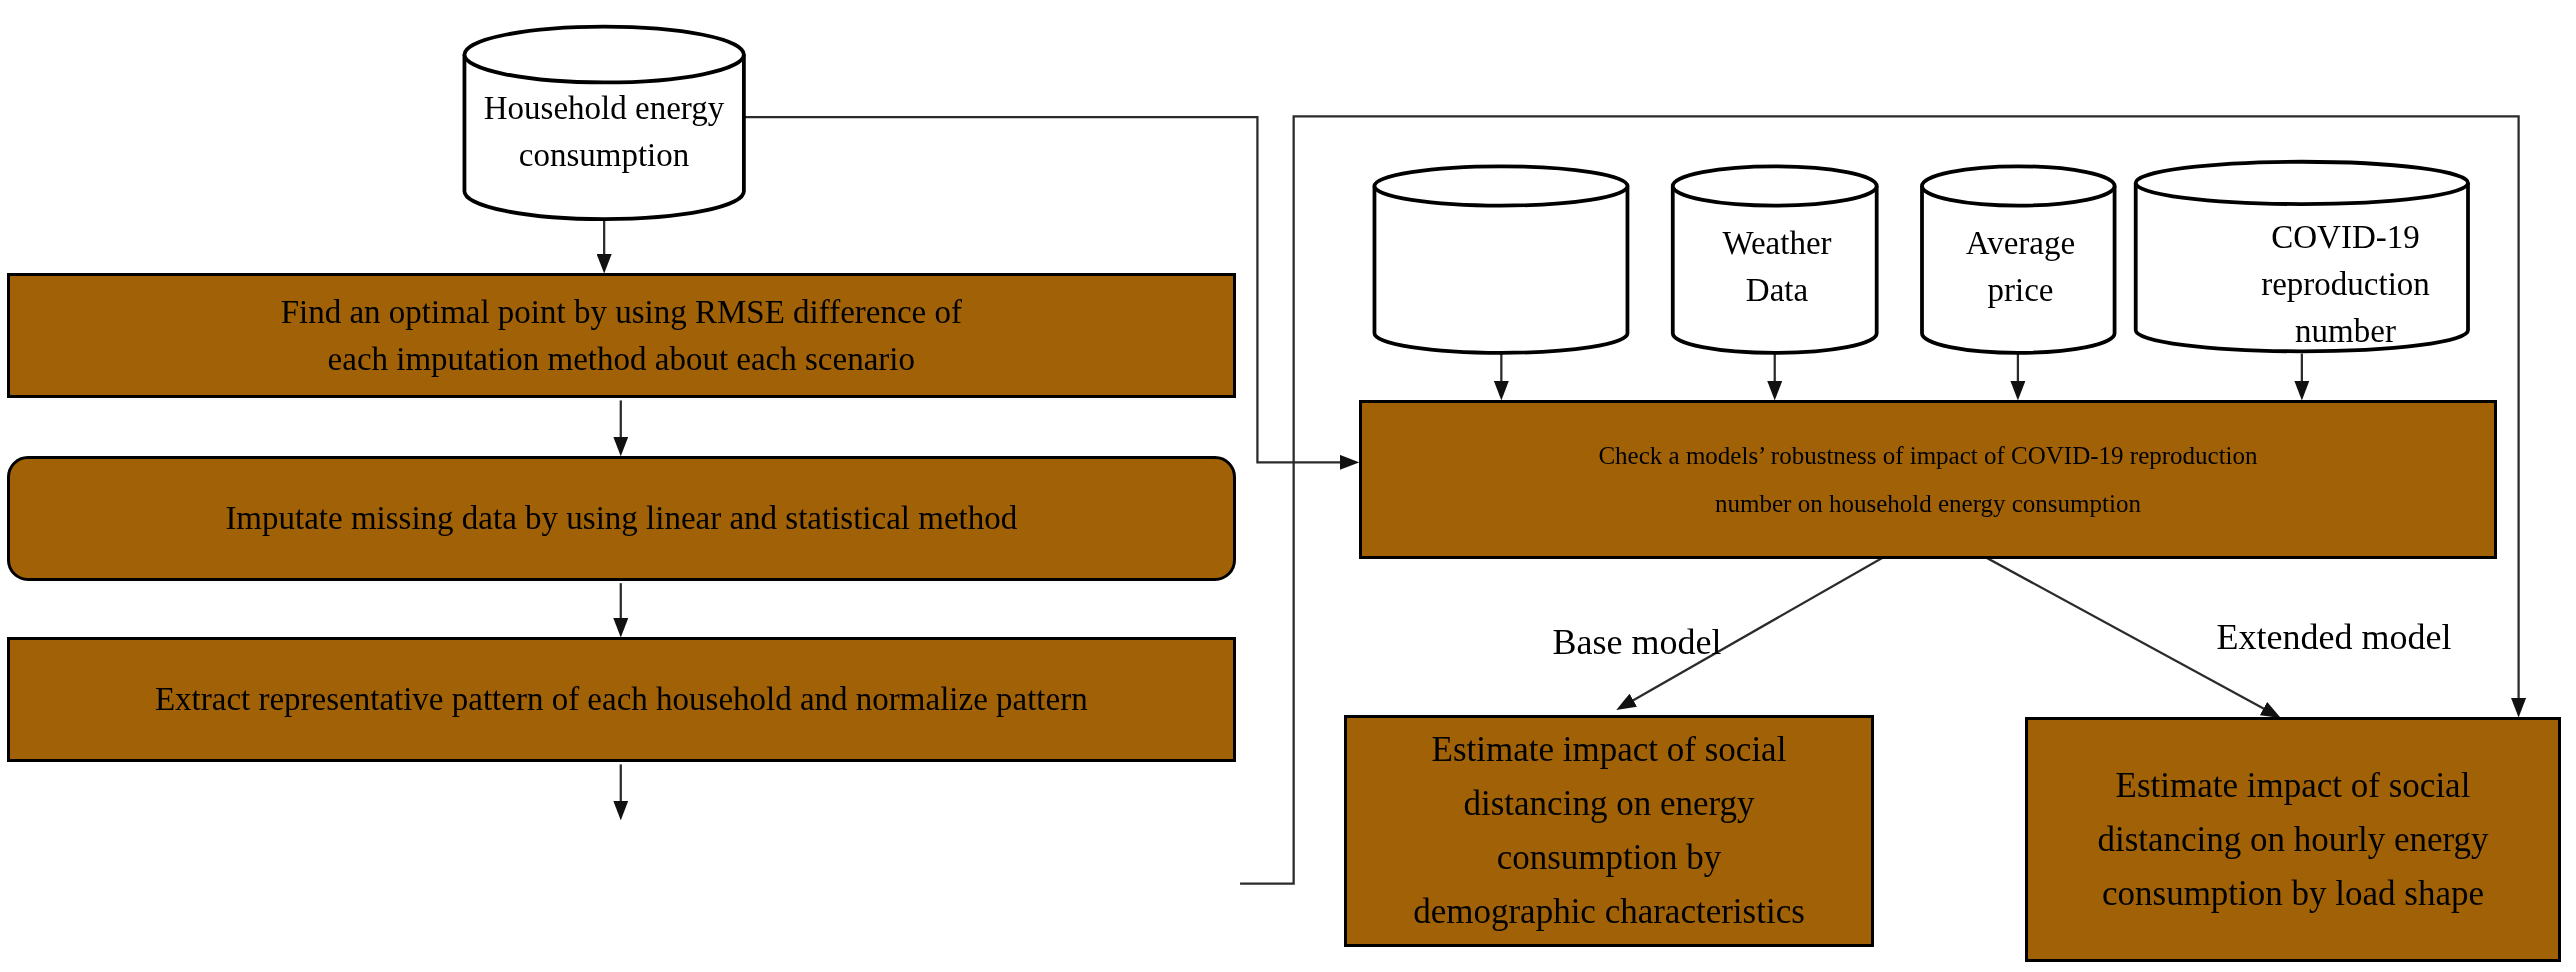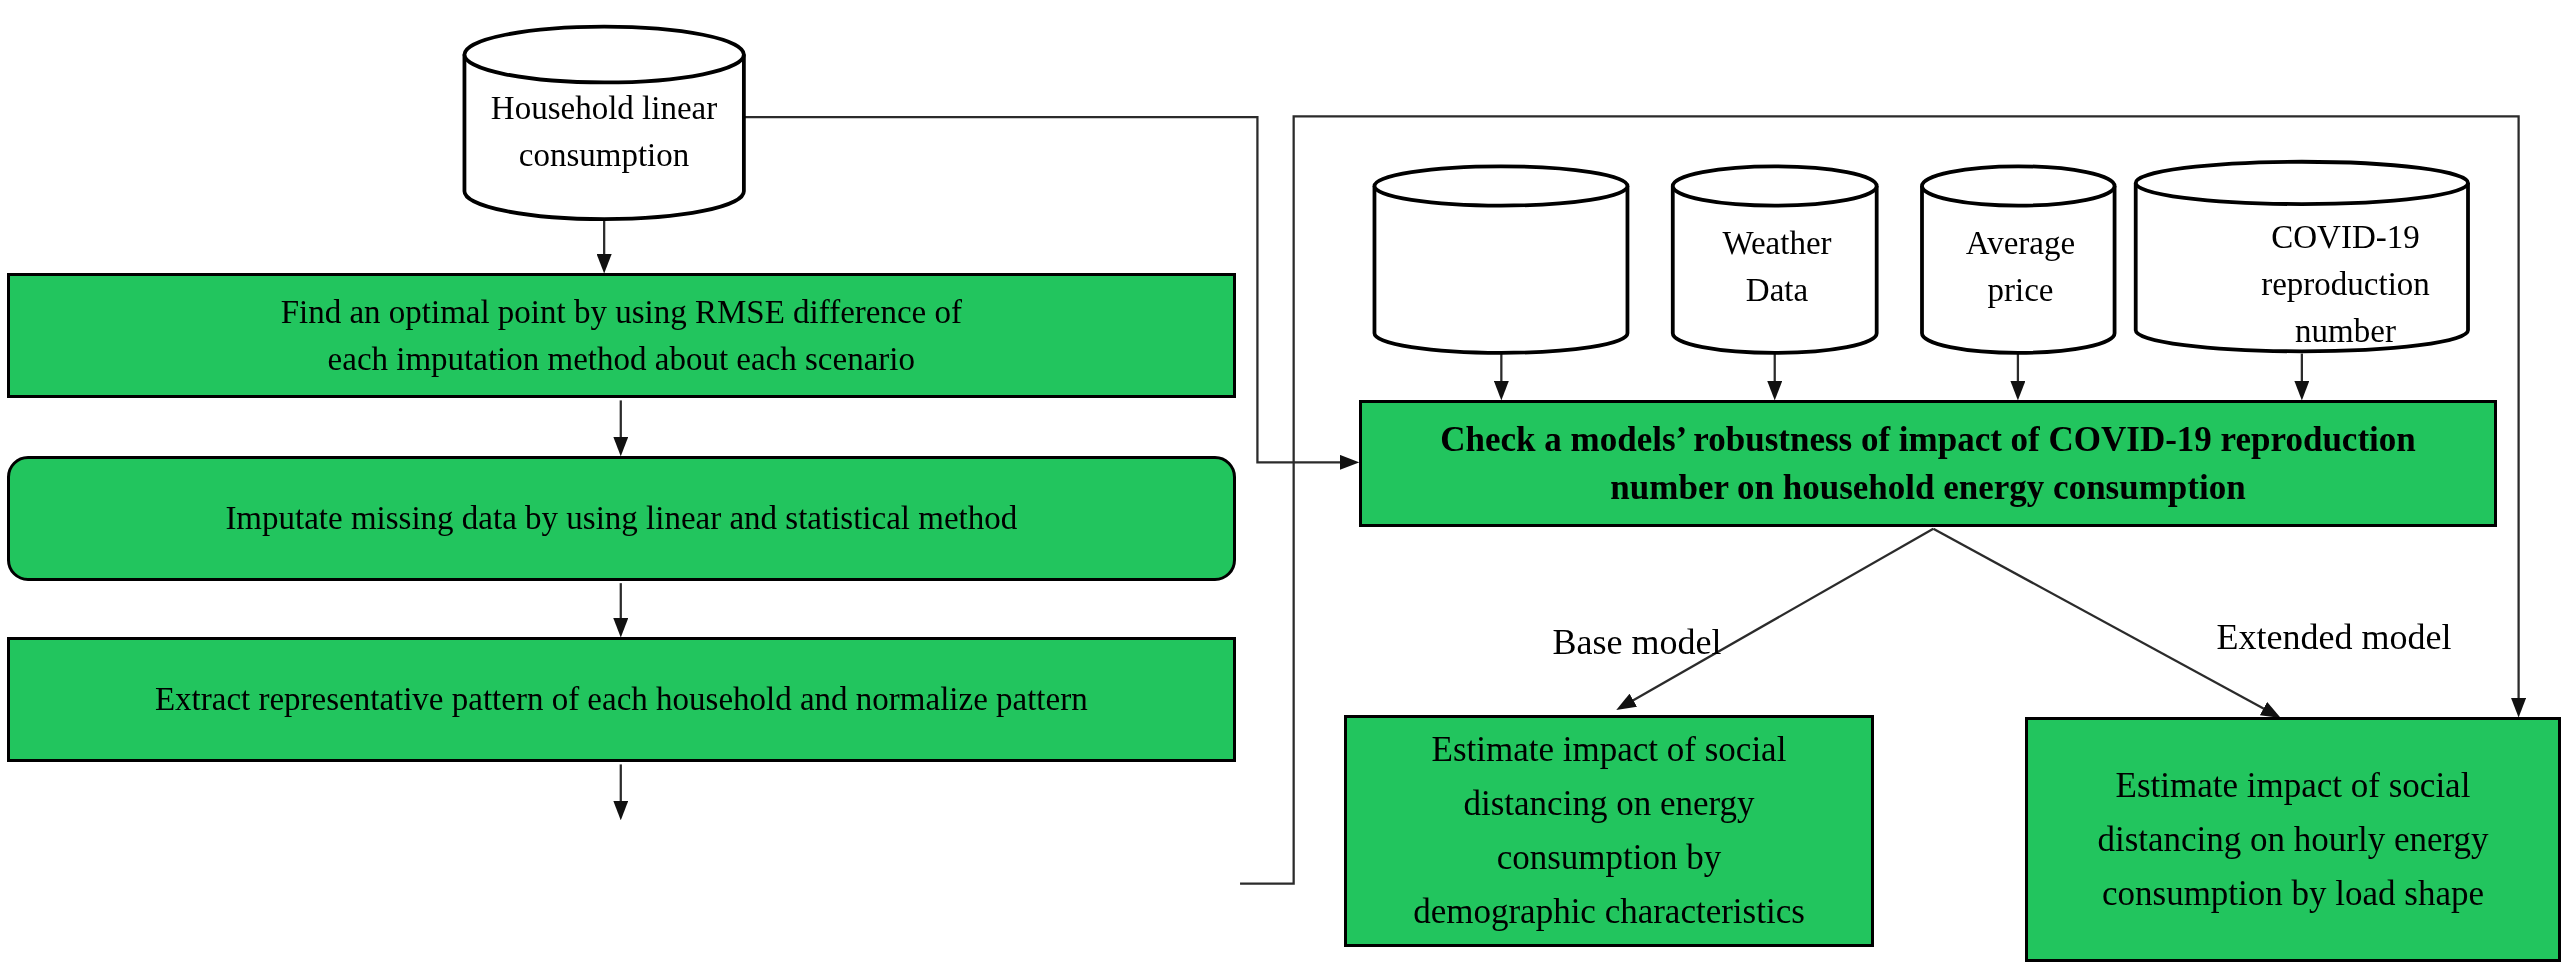--- a/index.html
+++ b/index.html
@@ -6,28 +6,28 @@
   #canvas {
     position:relative; width:2576px; height:973px; background:#ffffff;
     font-family:"Liberation Serif", serif; color:#000; overflow:hidden;
   }
   #wires { position:absolute; left:0; top:0; width:2576px; height:973px; }
   .node {
     position:absolute; box-sizing:border-box;
     display:flex; align-items:center; justify-content:center;
     text-align:center; white-space:pre-line;
   }
-  .rect { border:3.8px solid #000; background:#22c55e; }
+  .rect { border:3.8px solid #000; background:#a16207; }
   .step   { left:6.8px;  width:1229px; height:125px; font-size:33px; line-height:47px; }
   .step-1 { top:273px; }
   .step-2 { top:456px;border-radius:21px; }
   .step-3 { top:637px; }
   .step-4 { top:820px; }
-  .check  { left:1359px; top:400px; width:1138px; height:127px; border-width:3px;
-            font-size:35px; line-height:48px;font-weight:bold; }
+  .check  { left:1359px; top:400px; width:1138px; height:159px; border-width:3px;
+            font-size:25px; line-height:48px; }
   .outcome { font-size:35px; line-height:54px; }
   .outcome-base { left:1344px; top:715px; width:530px; height:232px; }
   .outcome-ext  { left:2025px; top:717px; width:536px; height:245px; }
   .cyl-label { font-size:33px; line-height:47px; background:transparent; }
   .cyl-hec     { left:468px;  top:66px;  width:272px; height:132px; }
   .cyl-demo    { left:1378px; top:195px; width:245px; height:143px; }
   .cyl-weather { left:1677px; top:195px; width:200px; height:143px; }
   .cyl-avg     { left:1926px; top:195px; width:189px; height:143px; }
   .cyl-covid   { left:2139px; top:205px; width:325px; height:159px;margin-left:44px; }
   .float-label {
@@ -83,21 +83,21 @@
         <path class="shape" d="M2545,246 L2545,441 A127.5,26 0 0 0 2800,441 L2800,246"></path>
         <ellipse class="shape" cx="2672.5" cy="246" rx="127.5" ry="26"></ellipse>
       </g>
       <g>
         <path class="shape" d="M2828,242 L2828,437 A220,28 0 0 0 3268,437 L3268,242"></path>
         <ellipse class="shape" cx="3048" cy="242" rx="220" ry="28"></ellipse>
       </g>
     </g>
   </svg>
 
-  <div class="node cyl-label cyl-hec">Household linear
+  <div class="node cyl-label cyl-hec">Household energy
 consumption</div>
   <div class="node cyl-label cyl-weather">Weather
 Data</div>
   <div class="node cyl-label cyl-avg">Average
 price</div>
   <div class="node cyl-label cyl-covid">COVID-19
 reproduction
 number</div>
 
   <div class="node rect step step-1">Find an optimal point by using RMSE difference of

